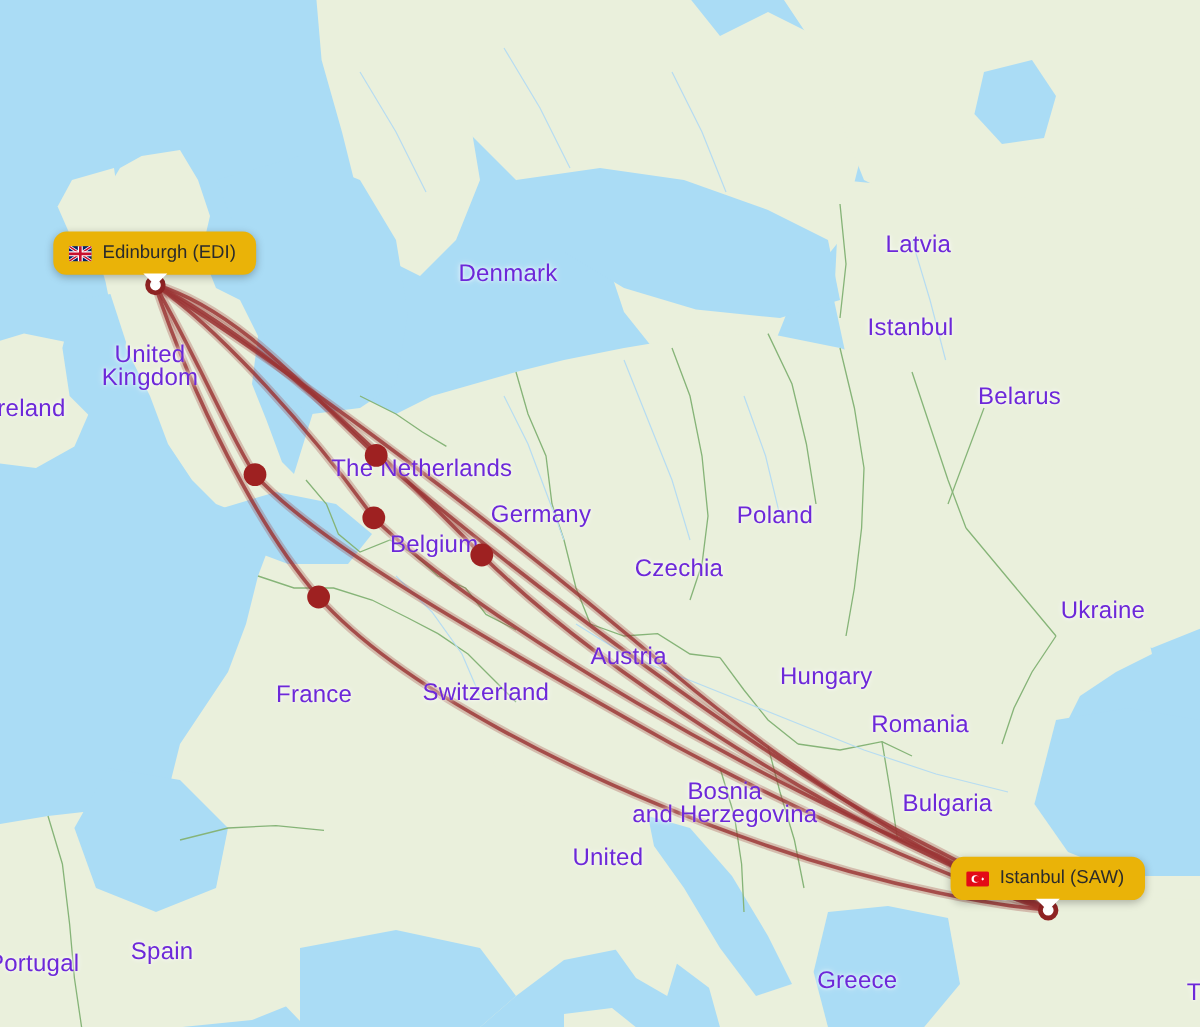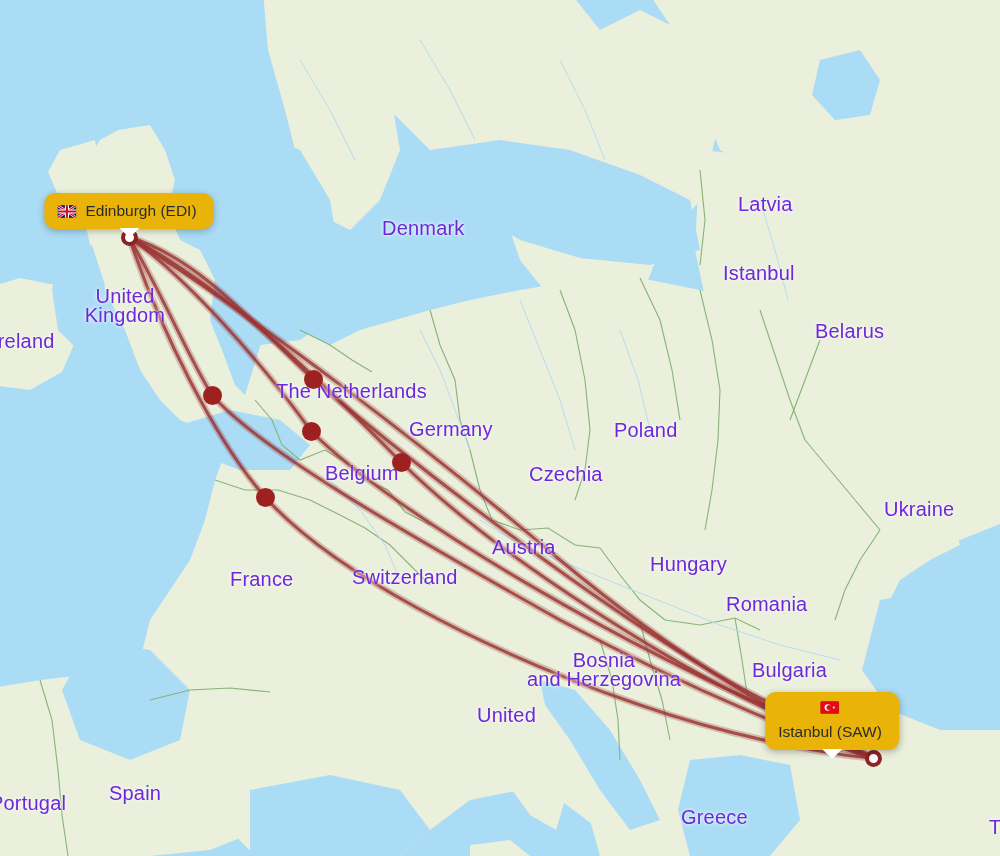--- a/index.html
+++ b/index.html
@@ -199,21 +199,21 @@
       <div class="waypoint" style="left: 401px; top: 462px; background: rgb(158, 33, 33);"></div>
       <div class="waypoint" style="left: 265px; top: 497px; background: rgb(158, 33, 33);"></div>
     </div>
 
   <div id="country-labels">
       <div class="country-label" style="white-space: pre; top: 330px; left: -8px;">Ireland</div>
       <div class="country-label two-line" style="white-space: pre; top: 287px; left: 125px; transform: translateX(-50%);">United
 Kingdom</div>
       <div class="country-label" style="white-space: pre; top: 217px; left: 382px;">Denmark</div>
       <div class="country-label" style="white-space: pre; top: 380px; left: 276px;">The Netherlands</div>
-      <div class="country-label" style="white-space: pre; top: 462px; left: 285px; padding-left: 40px;">Belgium</div>
+      <div class="country-label" style="white-space: pre; top: 443px; left: 285px; padding-left: 40px;">Belgium</div>
       <div class="country-label" style="white-space: pre; top: 418px; left: 409px; text-align: center;">Germany</div>
       <div class="country-label" style="white-space: pre; top: 387px; left: 614px; margin-top: 32px;">Poland</div>
       <div class="country-label" style="white-space: pre; top: 193px; left: 738px;">Latvia</div>
       <div class="country-label" style="white-space: pre; top: 262px; left: 723px;">Istanbul</div>
       <div class="country-label" style="white-space: pre; top: 320px; left: 815px;">Belarus</div>
       <div class="country-label" style="white-space: pre; top: 463px; left: 529px;">Czechia</div>
       <div class="country-label" style="white-space: pre; top: 498px; left: 884px;">Ukraine</div>
       <div class="country-label" style="white-space: pre; top: 536px; left: 492px;">Austria</div>
       <div class="country-label" style="white-space: pre; top: 553px; left: 612px; margin-left: 38px;">Hungary</div>
       <div class="country-label" style="white-space: pre; top: 593px; left: 726px;">Romania</div>
@@ -236,21 +236,21 @@
       <path d="M0,0 L60,40 M60,0 L0,40" stroke="#fff" stroke-width="8"></path>
       <path d="M0,0 L60,40 M60,0 L0,40" stroke="#C8102E" stroke-width="4"></path>
       <path d="M30,0 V40 M0,20 H60" stroke="#fff" stroke-width="13"></path>
       <path d="M30,0 V40 M0,20 H60" stroke="#C8102E" stroke-width="7"></path>
     </svg>
     <span>Edinburgh (EDI)</span>
     <span class="tail"></span>
   </div>
 
   <div class="endpoint" id="dest-marker" style="left: 873px; top: 758px;"></div>
-  <div class="tooltip" id="dest-tooltip" style="left: 832px; top: 750px; transform: translate(-50%, -100%); flex-direction: column;">
+  <div class="tooltip" id="dest-tooltip" style="left: 873px; top: 750px; transform: translate(-50%, -100%);">
     <svg class="flag" viewBox="0 0 60 40">
       <rect width="60" height="40" fill="#E30A17"></rect>
       <circle cx="24" cy="20" r="10" fill="#fff"></circle>
       <circle cx="28" cy="20" r="8" fill="#E30A17"></circle>
       <path d="M38,20 l9.5,-3.1 -5.9,8.1 0,-10 5.9,8.1 Z" fill="#fff"></path>
     </svg>
     <span>Istanbul (SAW)</span>
     <span class="tail"></span>
   </div>
 

